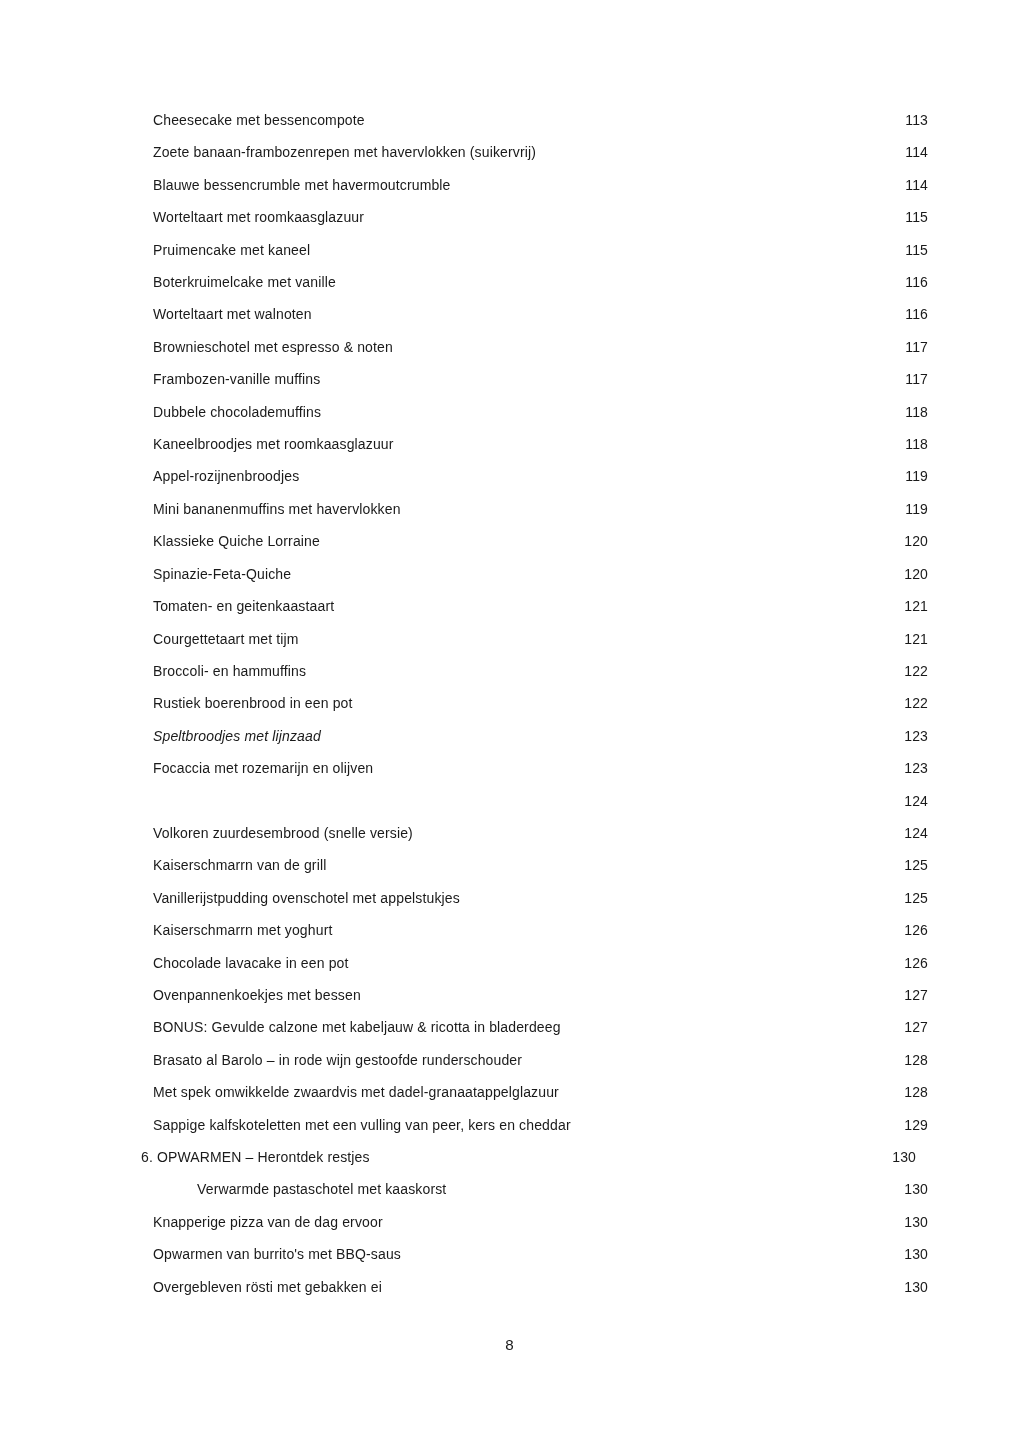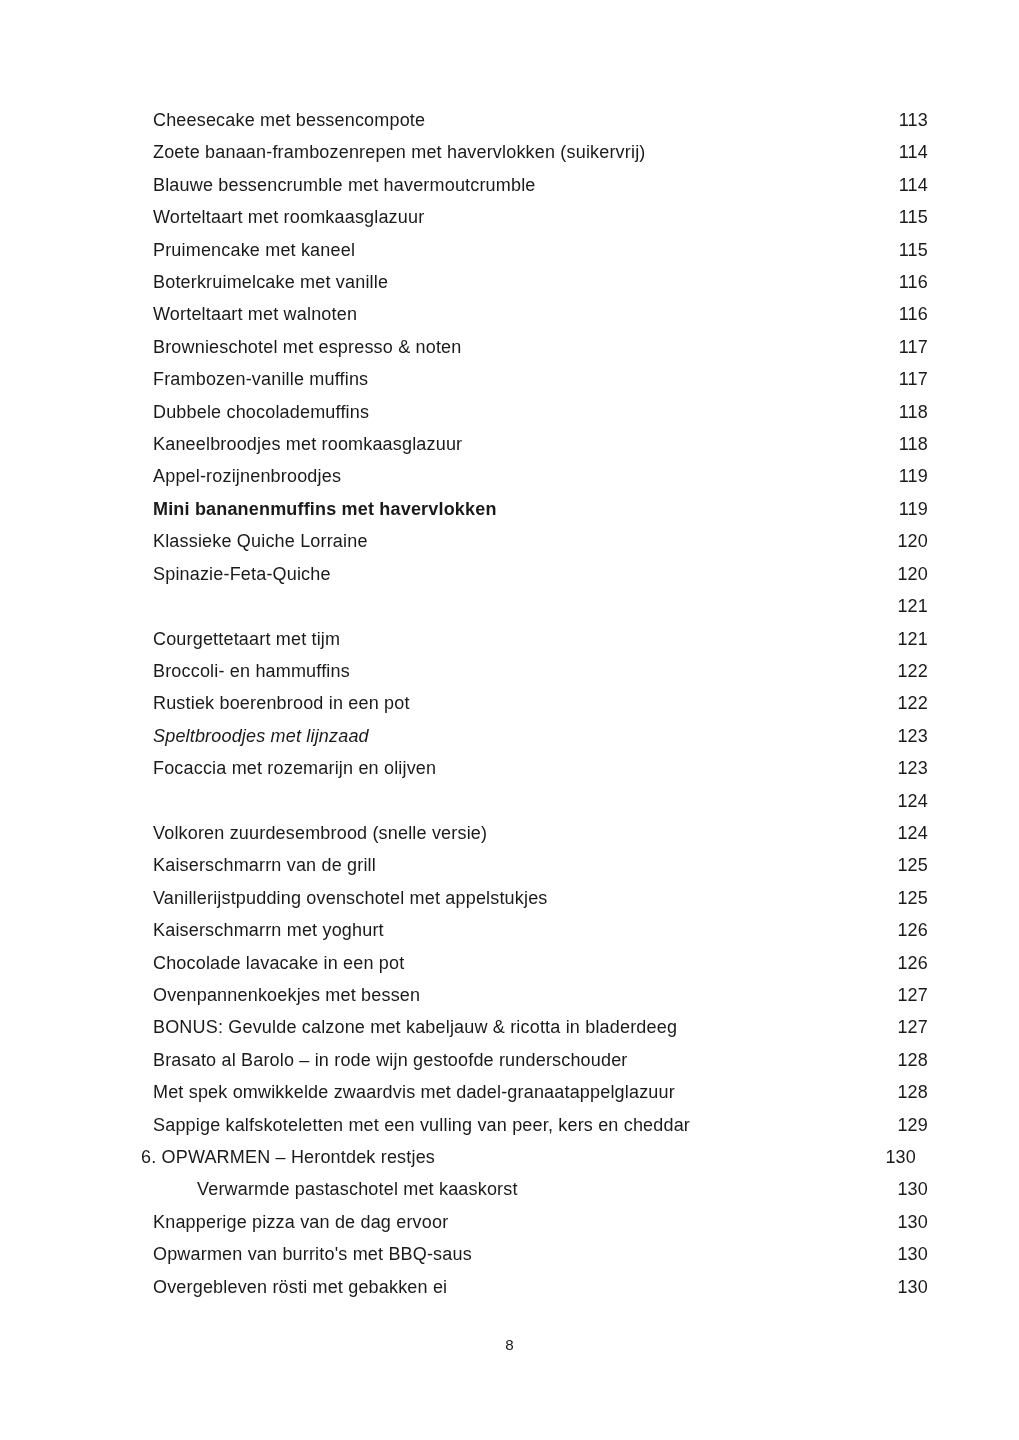--- a/index.html
+++ b/index.html
@@ -26,21 +26,21 @@
     left: 122px;
     top: 104px;
     width: 775px;
   }
 
   .toc-entry {
     display: flex;
     align-items: baseline;
     width: 100%;
     height: 32.42px;
-    font-size: 18px;
+    font-size: 14px;
     line-height: 32.42px;
     white-space: nowrap;
     overflow: hidden;
   }
 
   
   .toc-entry.level-1 { padding-left: 19px; }
   .toc-entry.level-2 { padding-left: 31px; }
 
   .entry-title {
@@ -146,35 +146,36 @@
         <span class="entry-title" style="padding-right: 5px;">Kaneelbroodjes met roomkaasglazuur</span>
         <span class="entry-leader"></span>
         <span class="entry-page">118</span>
       </div>
       <div class="toc-entry level-2">
         <span class="entry-title">Appel-rozijnenbroodjes</span>
         <span class="entry-leader"></span>
         <span class="entry-page">119</span>
       </div>
       <div class="toc-entry level-2">
-        <span class="entry-title" style="padding-right: 5px; font-weight: bold;">Mini bananenmuffins met havervlokken</span>
+        <span class="entry-title" style="padding-right: 5px;">Mini bananenmuffins met havervlokken</span>
         <span class="entry-leader"></span>
         <span class="entry-page">119</span>
       </div>
       <div class="toc-entry level-2">
         <span class="entry-title" style="padding-right: 5px;">Klassieke Quiche Lorraine</span>
         <span class="entry-leader"></span>
         <span class="entry-page">120</span>
       </div>
       <div class="toc-entry level-2">
         <span class="entry-title" style="padding-right: 5px;">Spinazie-Feta-Quiche</span>
         <span class="entry-leader"></span>
         <span class="entry-page">120</span>
       </div>
       <div class="toc-entry level-2">
+        <span class="entry-title" style="padding-right: 5px;">Tomaten- en geitenkaastaart</span>
         <span class="entry-leader"></span>
         <span class="entry-page">121</span>
       </div>
       <div class="toc-entry level-2">
         <span class="entry-title">Courgettetaart met tijm</span>
         <span class="entry-leader"></span>
         <span class="entry-page">121</span>
       </div>
       <div class="toc-entry level-2">
         <span class="entry-title" style="padding-right: 5px;">Broccoli- en hammuffins</span>

